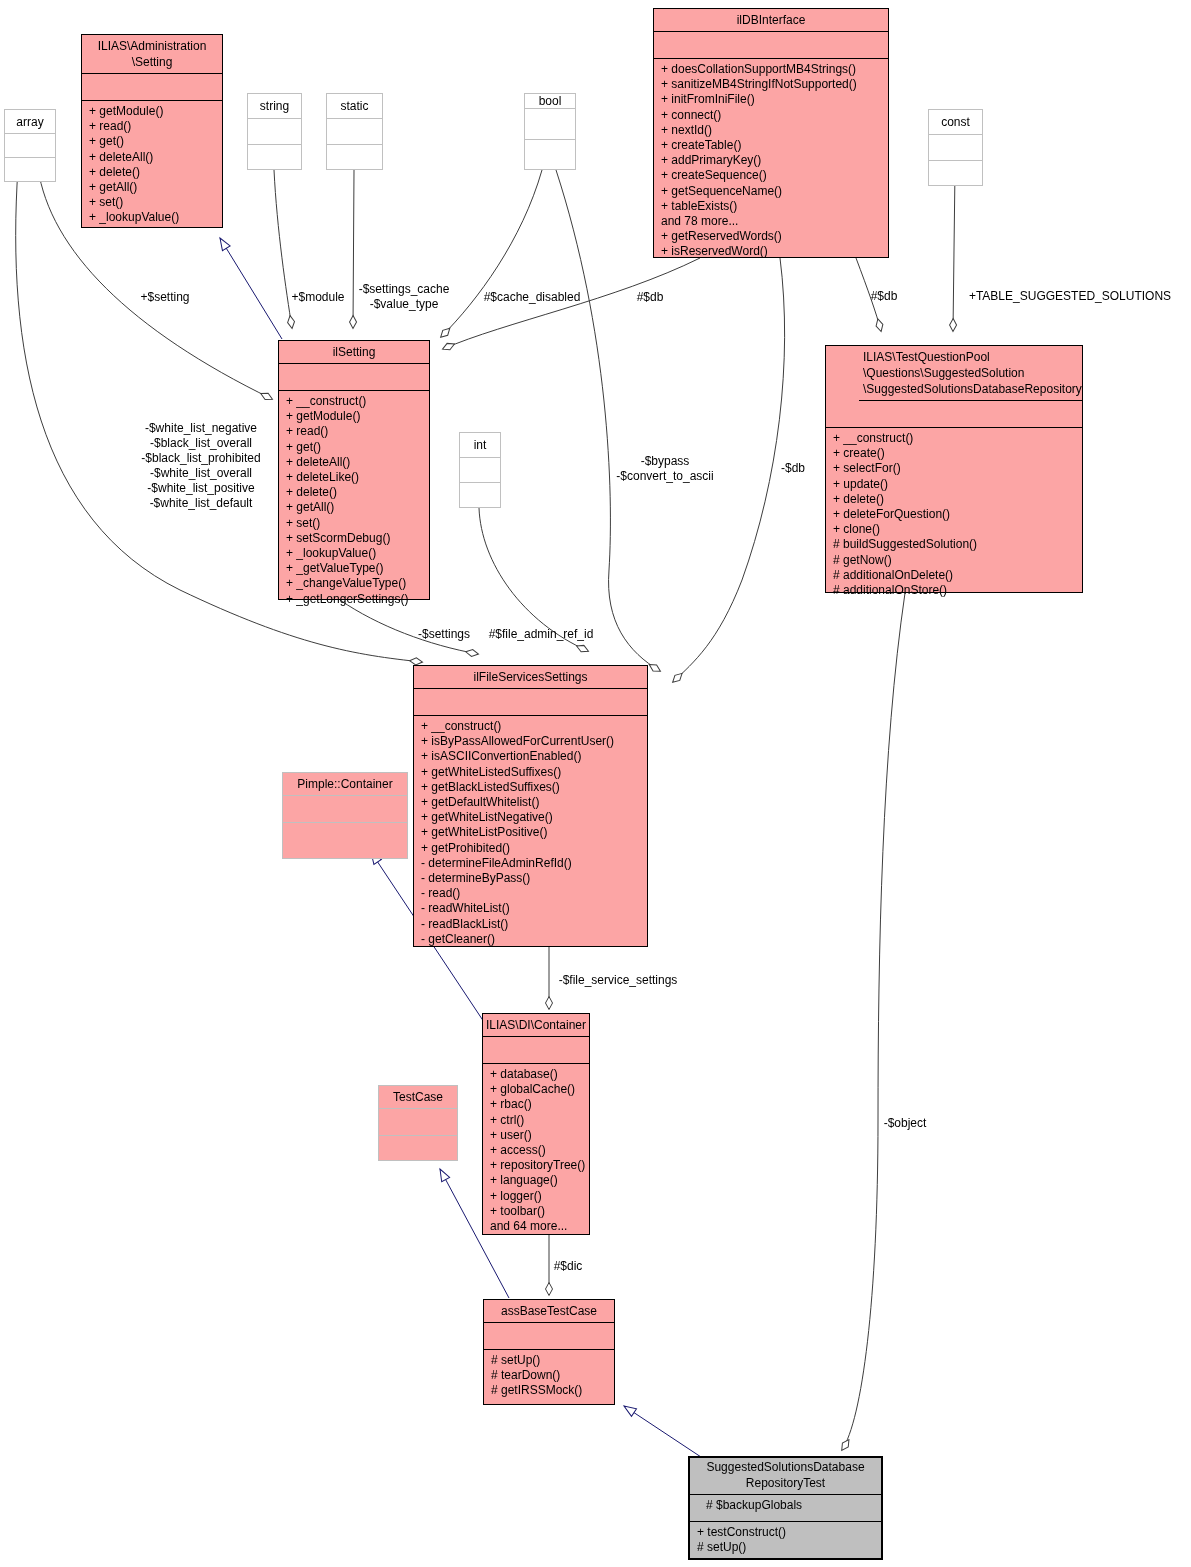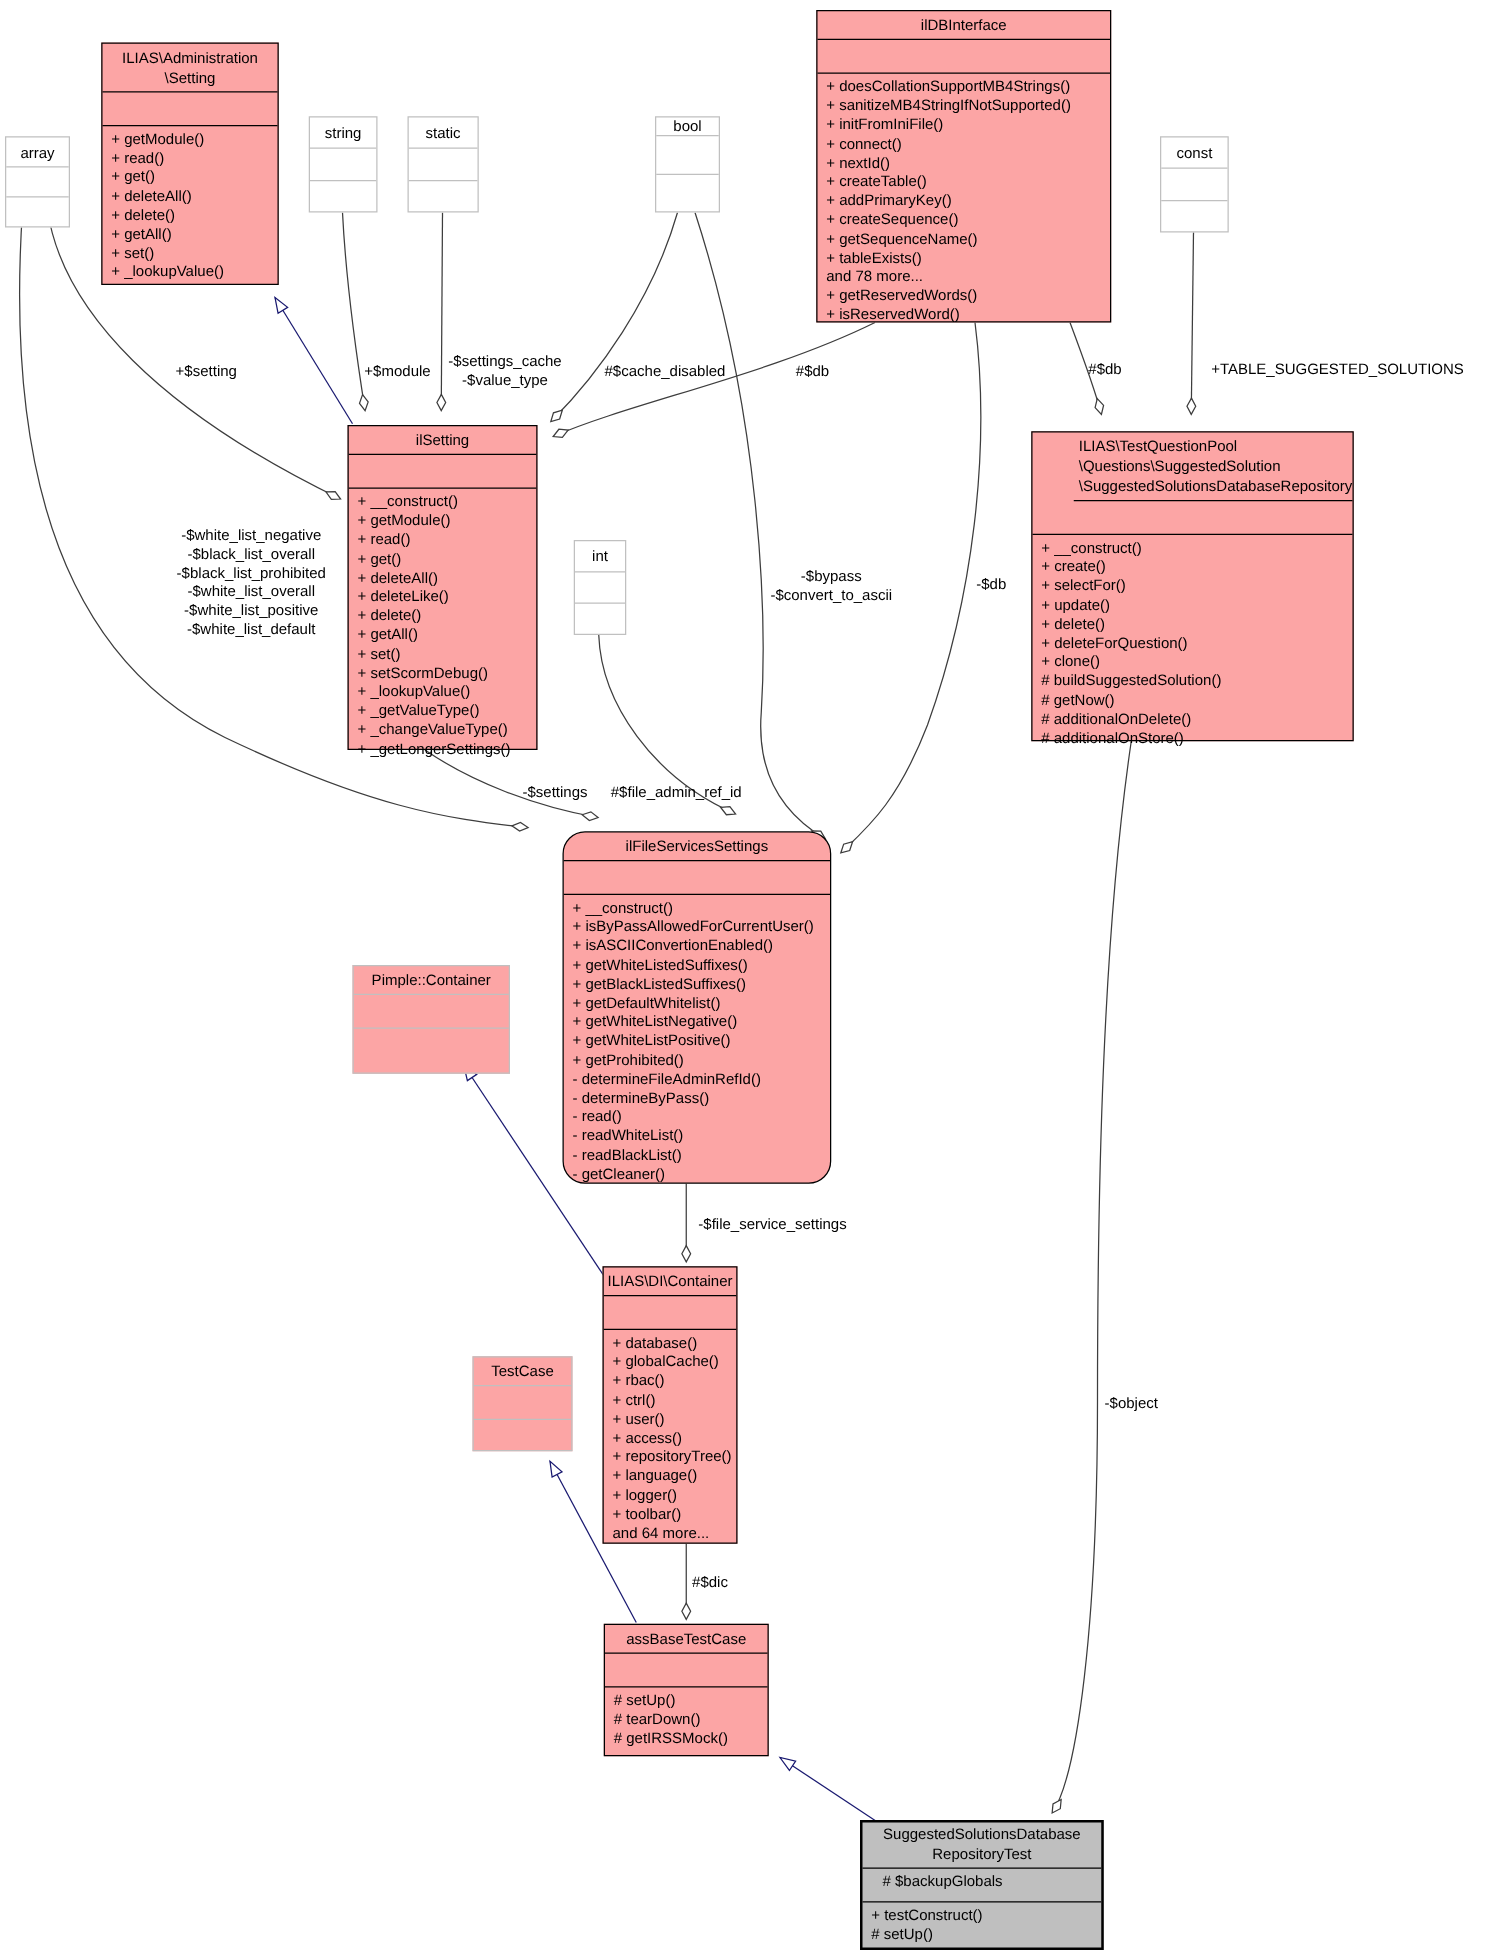--- a/index.html
+++ b/index.html
@@ -144,21 +144,21 @@
         <div>+ delete()</div>
         <div>+ deleteForQuestion()</div>
         <div>+ clone()</div>
         <div># buildSuggestedSolution()</div>
         <div># getNow()</div>
         <div># additionalOnDelete()</div>
         <div># additionalOnStore()</div>
       </div>
   </div>
 
-  <div class="cls" style="left:450px;top:665px;width:215px;height:282px;border-radius:18px;">
+  <div class="cls" style="left:413px;top:665px;width:235px;height:282px;">
     <div class="t">
         <div>ilFileServicesSettings</div>
       </div>
     <div class="a"></div>
     <div class="m">
         <div>+ __construct()</div>
         <div>+ isByPassAllowedForCurrentUser()</div>
         <div>+ isASCIIConvertionEnabled()</div>
         <div>+ getWhiteListedSuffixes()</div>
         <div>+ getBlackListedSuffixes()</div>

